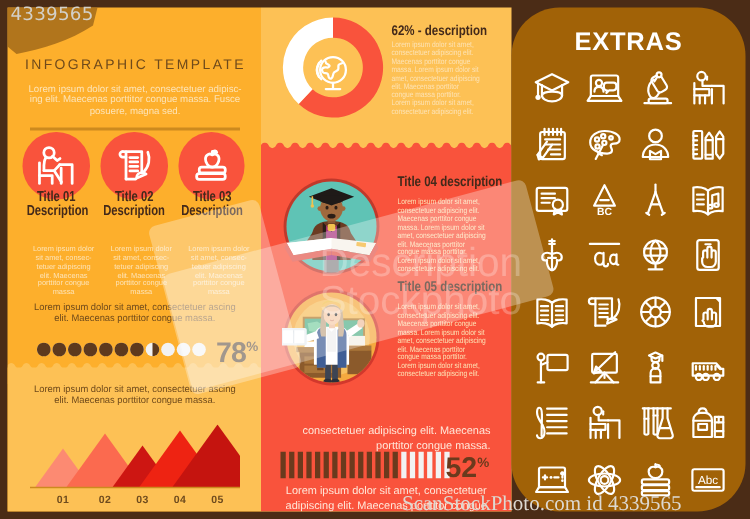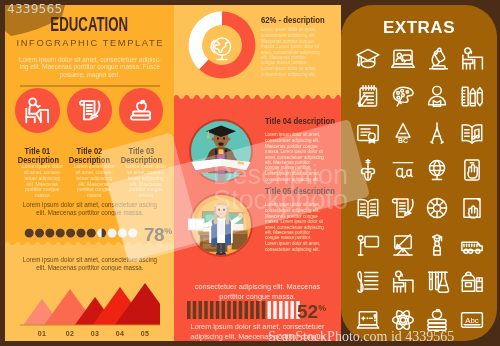--- a/index.html
+++ b/index.html
@@ -24,21 +24,21 @@
       font-size:9.3px;letter-spacing:1.6px;color:#6f4a1b;line-height:12px;
       text-indent:1.6px;white-space:nowrap;}
   .edu-desc{position:absolute;left:9px;top:50.5px;width:152px;text-align:center;
       font-size:6.45px;line-height:7.6px;color:#fde3b5;white-space:pre-line;}
   .divider{position:absolute;left:15px;top:80px;width:140px;height:1.5px;background:#cd8a1e;}
 
   .icirc{position:absolute;width:44.5px;height:44.5px;border-radius:50%;background:#f9533c;top:83.4px;}
   #ic1{left:10.4px;} #ic2{left:62.2px;} #ic3{left:113.9px;}
   .icirc svg{position:absolute;left:8.7px;top:8.7px;display:block;}
 
-  .ttl{position:absolute;top:141px;width:57px;text-align:center;color:#43291a;
+  .ttl{position:absolute;top:122px;width:57px;text-align:center;color:#43291a;
        font-weight:bold;font-size:9.6px;line-height:9.3px;}
   .ttl span{display:inline-block;transform:scaleX(0.78);transform-origin:50% 0;}
   #t1{left:4.4px;} #t2{left:56.2px;} #t3{left:107.9px;}
   .tbody{position:absolute;top:159px;width:50px;text-align:center;color:#fde3b5;
        font-size:4.95px;line-height:5.85px;white-space:pre-line;}
   #b1{left:12.4px;} #b2{left:64.2px;} #b3{left:115.9px;}
 
   .lorem-wide{position:absolute;left:11.6px;width:226px;text-align:center;color:#6f4a1b;
        font-size:9.7px;line-height:10.5px;white-space:pre-line;
        transform:scale(0.645,0.66);transform-origin:0 0;}
@@ -72,21 +72,21 @@
          transform:scale(0.593,0.706);transform-origin:0 0;}
   #illus04{position:absolute;left:13.8px;top:112.8px;}
   #ttl04{left:91.2px;top:110.5px;}
   #txt04{left:91.2px;top:126.5px;}
   #illus05{position:absolute;left:14.4px;top:186.6px;}
   #ttl05{left:91.2px;top:180.5px;}
   #txt05{left:91.2px;top:196.5px;}
 
   #stat-head{position:absolute;left:8px;top:266px;width:151px;text-align:center;
       color:#3f2a16;font-weight:bold;font-size:8.5px;line-height:10px;}
-  #stat-sub{position:absolute;left:14px;top:277px;width:139px;text-align:center;
+  #stat-sub{position:absolute;left:14px;top:277px;width:139px;text-align:right;
       color:#ffe6d8;font-size:7.3px;line-height:9.5px;}
   #barrow{position:absolute;left:0;top:296px;width:167px;height:18px;}
   #pct69{position:absolute;left:123px;top:294px;color:#6b3a1d;font-weight:bold;
       font-size:19px;line-height:19px;}
   #pct69 sup{font-size:9px;vertical-align:super;}
   #mid-footer{position:absolute;left:10px;top:317px;width:147px;text-align:center;
       color:#ffe6d8;font-size:7.3px;line-height:9.5px;}
 
   
   #extras-title{position:absolute;left:0;top:13px;width:156px;text-align:center;
@@ -112,21 +112,20 @@
 
   <div class="col" id="col-left">
     <svg id="wm-shape" width="169" height="60" viewBox="0 0 169 60">
       <path d="M0 0 L60 0 L57 12 C42 22 22 28 6 31 L0 26 Z" fill="rgba(62,30,6,0.40)"></path>
     </svg>
     <div id="left-bottom"></div>
     <svg id="left-wave" viewBox="0 0 169 14" preserveAspectRatio="none">
       <path id="leftwavepath" fill="#fdc155" d="M0 1.75 C1.111 -0.5249999999999999 3.939 -0.5249999999999999 5.05 1.75 C6.161 4.025 8.989 4.025 10.1 1.75 C11.211 -0.5249999999999999 14.039 -0.5249999999999999 15.149999999999999 1.75 C16.261 4.025 19.089 4.025 20.2 1.75 C21.311 -0.5249999999999999 24.139 -0.5249999999999999 25.25 1.75 C26.361 4.025 29.189 4.025 30.3 1.75 C31.411 -0.5249999999999999 34.239000000000004 -0.5249999999999999 35.35 1.75 C36.461 4.025 39.289 4.025 40.4 1.75 C41.510999999999996 -0.5249999999999999 44.339 -0.5249999999999999 45.449999999999996 1.75 C46.56099999999999 4.025 49.388999999999996 4.025 50.49999999999999 1.75 C51.61099999999999 -0.5249999999999999 54.43899999999999 -0.5249999999999999 55.54999999999999 1.75 C56.66099999999999 4.025 59.48899999999999 4.025 60.59999999999999 1.75 C61.710999999999984 -0.5249999999999999 64.53899999999999 -0.5249999999999999 65.64999999999999 1.75 C66.761 4.025 69.589 4.025 70.69999999999999 1.75 C71.81099999999999 -0.5249999999999999 74.63899999999998 -0.5249999999999999 75.74999999999999 1.75 C76.86099999999999 4.025 79.689 4.025 80.79999999999998 1.75 C81.91099999999999 -0.5249999999999999 84.73899999999998 -0.5249999999999999 85.84999999999998 1.75 C86.96099999999998 4.025 89.78899999999999 4.025 90.89999999999998 1.75 C92.01099999999998 -0.5249999999999999 94.83899999999997 -0.5249999999999999 95.94999999999997 1.75 C97.06099999999998 4.025 99.88899999999998 4.025 100.99999999999997 1.75 C102.11099999999998 -0.5249999999999999 104.93899999999996 -0.5249999999999999 106.04999999999997 1.75 C107.16099999999997 4.025 109.98899999999998 4.025 111.09999999999997 1.75 C112.21099999999997 -0.5249999999999999 115.03899999999996 -0.5249999999999999 116.14999999999996 1.75 C117.26099999999997 4.025 120.08899999999997 4.025 121.19999999999996 1.75 C122.31099999999996 -0.5249999999999999 125.13899999999995 -0.5249999999999999 126.24999999999996 1.75 C127.36099999999996 4.025 130.18899999999996 4.025 131.29999999999995 1.75 C132.41099999999994 -0.5249999999999999 135.23899999999995 -0.5249999999999999 136.34999999999997 1.75 C137.46099999999996 4.025 140.28899999999996 4.025 141.39999999999998 1.75 C142.51099999999997 -0.5249999999999999 145.33899999999997 -0.5249999999999999 146.45 1.75 C147.56099999999998 4.025 150.38899999999998 4.025 151.5 1.75 C152.611 -0.5249999999999999 155.439 -0.5249999999999999 156.55 1.75 C157.661 4.025 160.489 4.025 161.60000000000002 1.75 C162.711 -0.5249999999999999 165.53900000000002 -0.5249999999999999 166.65000000000003 1.75 C167.76100000000002 4.025 170.58900000000003 4.025 171.70000000000005 1.75 C172.81100000000004 -0.5249999999999999 175.63900000000004 -0.5249999999999999 176.75000000000006 1.75 L176.75000000000006 14 L0 14 Z"></path>
     </svg>
 
-    <div class="edu-title"><span>EDUCATION</span></div>
     <div class="edu-sub">INFOGRAPHIC TEMPLATE</div>
     <div class="edu-desc">Lorem ipsum dolor sit amet, consectetuer adipisc-
 ing elit. Maecenas porttitor congue massa. Fusce
 posuere, magna sed.</div>
     <div class="divider"></div>
 
     <div class="icirc" id="ic1">
       <svg width="27" height="27" viewBox="0 0 28 28">
         <g fill="none" stroke="#fff" stroke-width="1.9" stroke-linecap="round" stroke-linejoin="round">
           <circle cx="9.0" cy="5.0" r="3.6"></circle>

